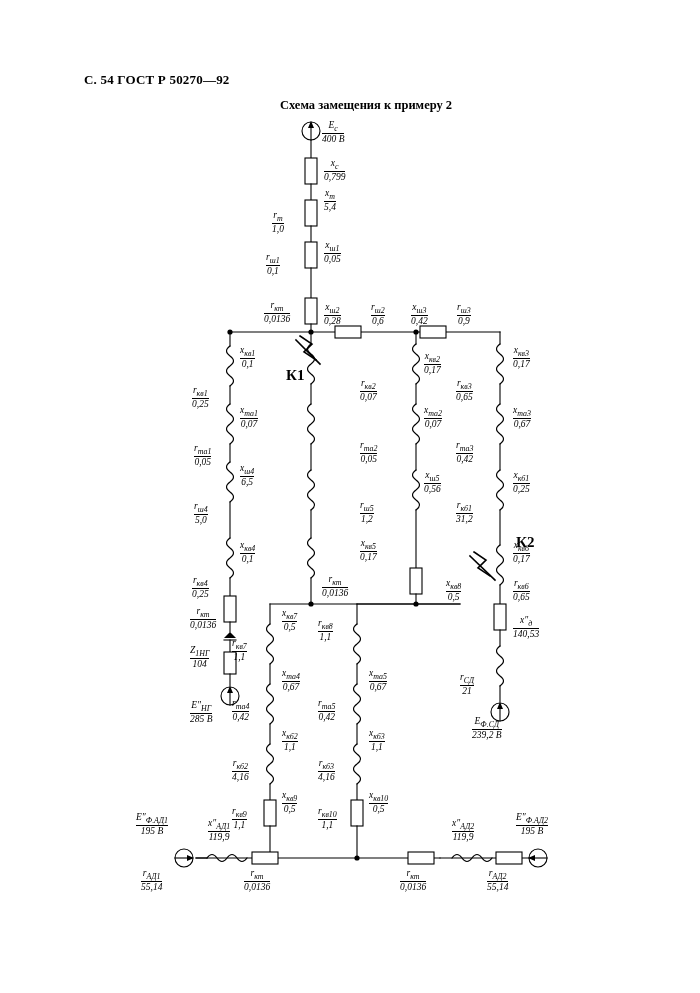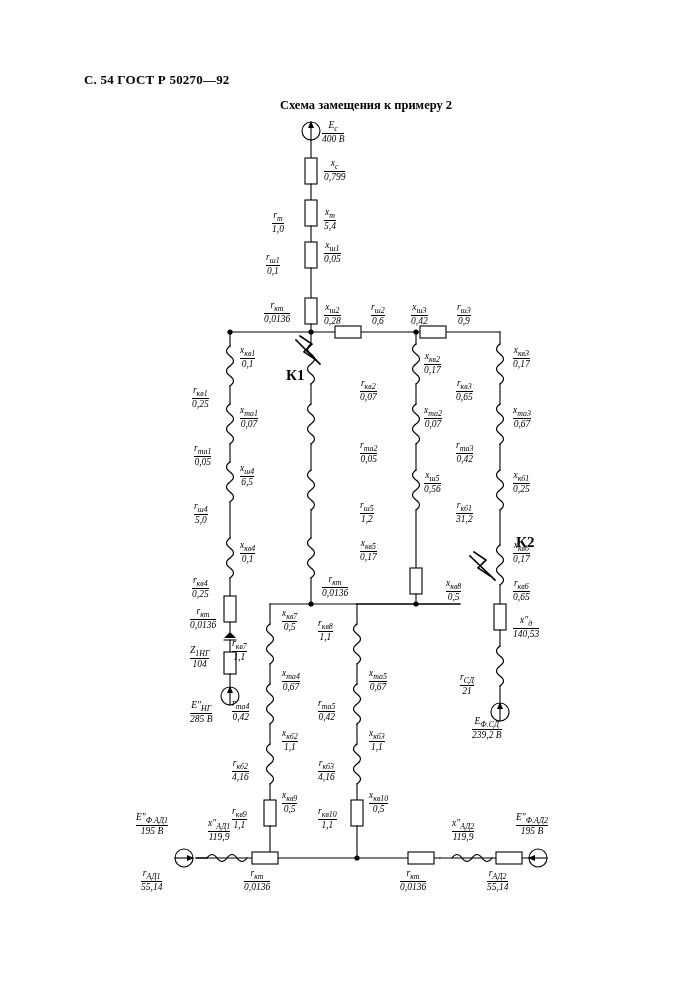--- a/index.html
+++ b/index.html
@@ -164,21 +164,21 @@
 
   <div class="cap" style="left:322px;top:120px;">
     <span class="t"><i>E</i><sub>с</sub></span>
     <span class="b">400 В</span>
   </div>
 
   <div class="cap" style="left:324px;top:158px;">
     <span class="t"><i>x</i><sub>с</sub></span>
       <span class="b">0,799</span>
   </div>
-  <div class="cap" style="left:324px;top:207px;text-align:center;">
+  <div class="cap" style="left:324px;top:188px;text-align:center;">
     <span class="t"><i>x</i><sub>т</sub></span>
       <span class="b">5,4</span>
   </div>
   <div class="cap" style="left:272px;top:210px;">
     <span class="t"><i>r</i><sub>т</sub></span>
       <span class="b">1,0</span>
   </div>
   <div class="cap" style="left:324px;top:240px;">
     <span class="t"><i>x</i><sub>ш1</sub></span>
       <span class="b">0,05</span>

